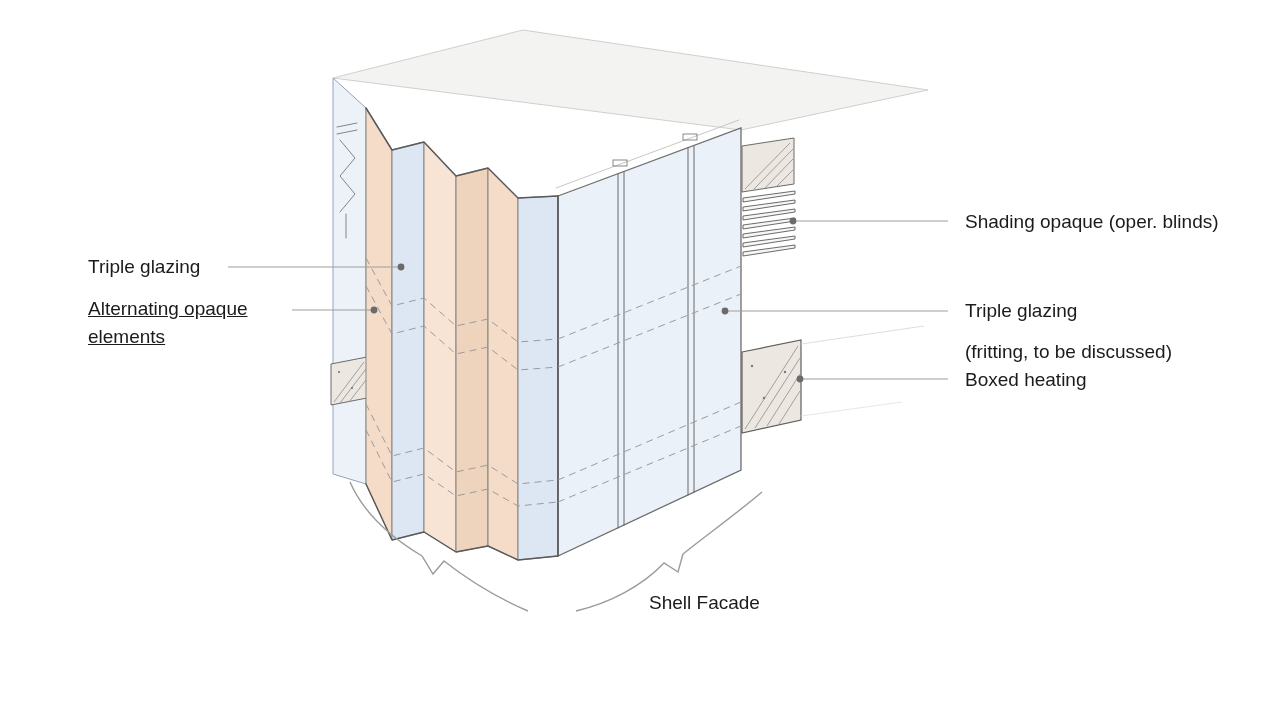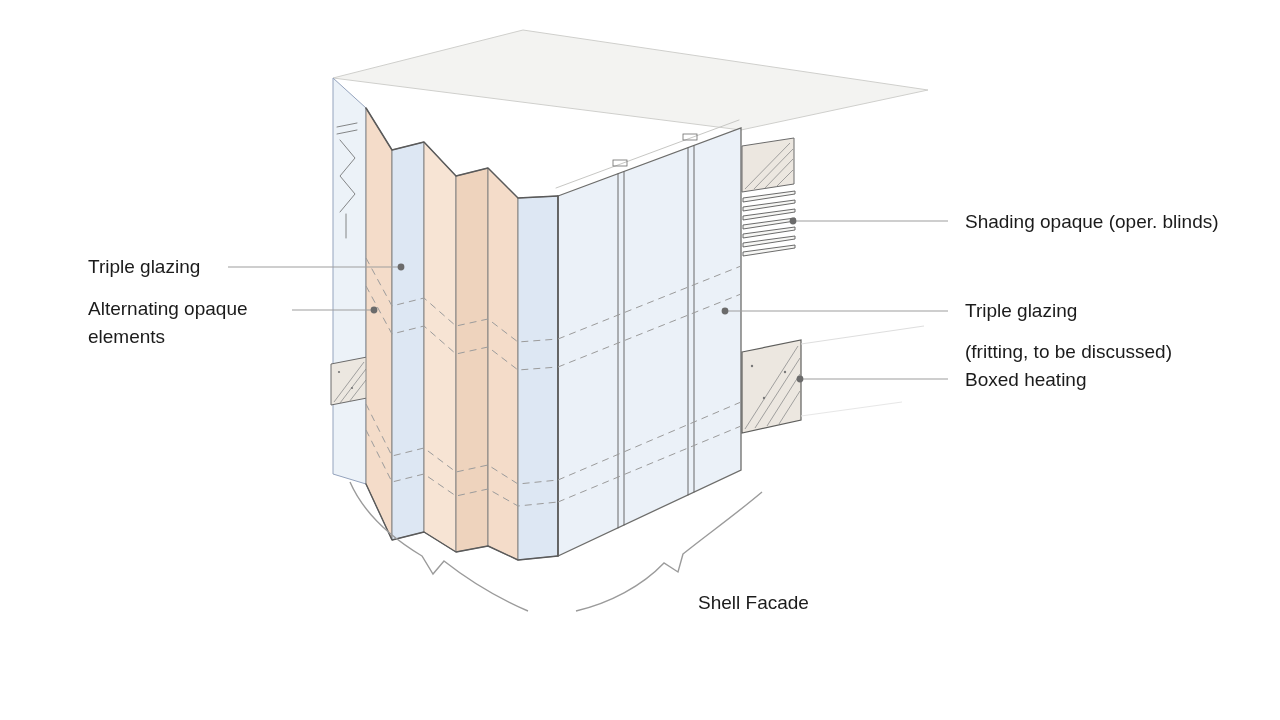--- a/index.html
+++ b/index.html
@@ -4,21 +4,21 @@
 <style>
   html,body{margin:0;padding:0;background:#fff;}
   #stage{
     position:relative;width:1280px;height:720px;background:var(--background,#fff);
     font-family:"Liberation Sans", sans-serif;overflow:hidden;
   }
   .label{
     position:absolute;color:var(--text,#1b1b1b);font-size:19px;line-height:28px;
     white-space:nowrap;
   }
-  .label.wrap{white-space:normal;width:212px;}
+  .label.wrap{white-space:normal;width:212px;text-decoration:underline;}
   svg{position:absolute;left:0;top:0;}
   .sketch{stroke:var(--sketch-line,#5a5a5a);fill:none;stroke-linecap:round;stroke-linejoin:round;}
   .soft{stroke:#c7c7c4;}
   .dash{stroke:#9b9b9b;stroke-dasharray:7 5;fill:none;}
   .leader{stroke:var(--leader-line,#9e9e9e);stroke-width:1.1;}
   .dot{fill:#6b6b6b;stroke:none;}
   .hatch{stroke:#8d8d8d;stroke-width:.8;}
   .brace{stroke:#9b9b9b;stroke-width:1.4;fill:none;}
 </style>
 </head>
@@ -151,15 +151,15 @@
   <div class="label" style="left:965px;top:208px;">Shading opaque (oper. blinds)</div>
 
   <div class="label" style="left:965px;top:297px;">
     <span style="display:block;">Triple glazing</span>
     <span style="display:block;margin-top:13px;">(fritting, to be discussed)</span>
   </div>
 
   <div class="label" style="left:965px;top:366px;">Boxed heating</div>
 
 
-  <div class="label" style="left:698px;top:589px;text-align:right;">Shell Facade</div>
+  <div class="label" style="left:649px;top:589px;text-align:right;">Shell Facade</div>
 
 </div>
 
 </body></html>

